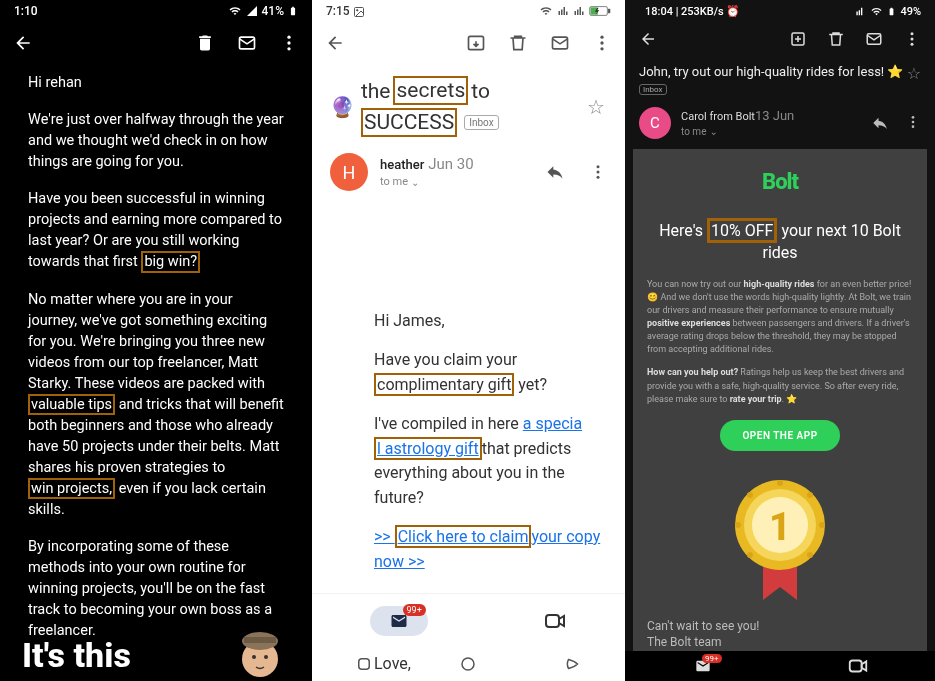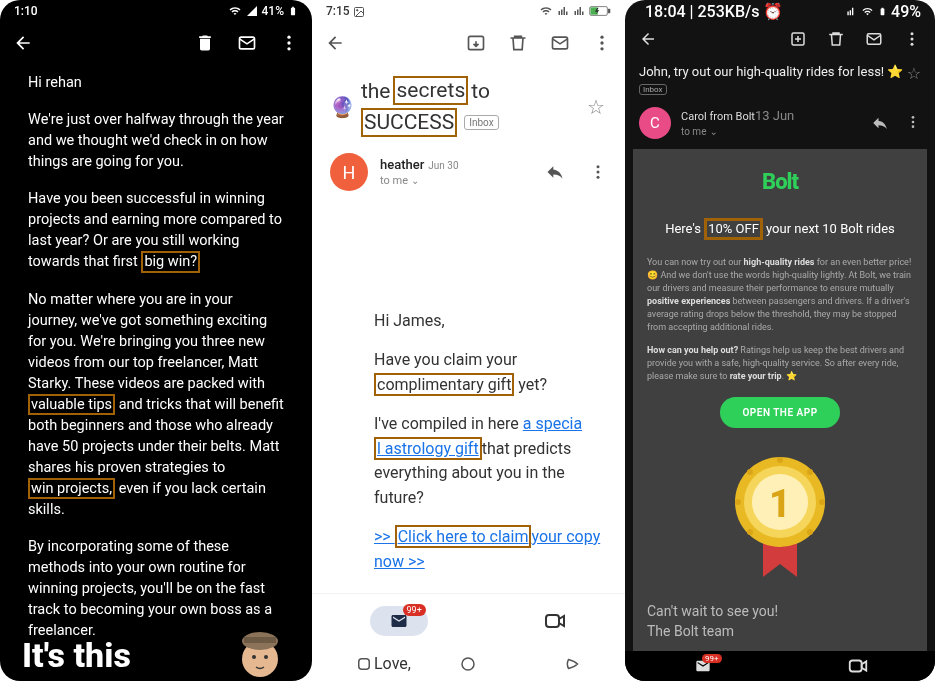--- a/index.html
+++ b/index.html
@@ -1,27 +1,27 @@
 <!DOCTYPE html>
 <html><head>
 <meta charset="utf-8">
 <style>
 * { margin: 0; padding: 0; box-sizing: border-box; font-family: -apple-system, Roboto, Arial, sans-serif; }
 body { display: flex; width: 935px; height: 681px; overflow: hidden; }
-.screen { height: 681px; position: relative; overflow: hidden; border-radius: 20px; }
+.screen { height: 681px; position: relative; overflow: hidden; }
 .s1 { width: 312px; background: #000; color: #fff; }
 .s2 { width: 313px; background: #fff; color: #333; }
 .s3 { width: 310px; background: #121212; color: #fff; }
 
 
 .status { display: flex; justify-content: space-between; align-items: center; padding: 4px 14px; font-size: 12px; font-weight: 500; height: 22px; }
 .status .right { display: flex; align-items: center; gap: 4px; }
 .s1 .status { color: #fff; }
 .s2 .status { color: #333; }
-.s3 .status { color: #fff; font-size: 16px; padding-left: 20px; }
+.s3 .status { color: #fff; font-size: 11px; padding-left: 20px; }
 
 
 .toolbar { display: flex; align-items: center; padding: 10px 12px; gap: 20px; }
 .toolbar .spacer { flex: 1; }
 .toolbar .icon { width: 22px; height: 22px; display: flex; align-items: center; justify-content: center; }
 .s1 .toolbar { color: #fff; }
 .s2 .toolbar { color: #555; }
 .s3 .toolbar { color: #ddd; }
 
 
@@ -35,21 +35,21 @@
 
 .s2 .subject-row { display: flex; align-items: center; padding: 12px 20px 8px 18px; gap: 6px; }
 .s2 .subject { font-size: 21px; color: #333; display: flex; align-items: center; flex-wrap: wrap; gap: 3px; }
 .s2 .inbox-tag { font-size: 10px; border: 1px solid #aaa; color: #777; padding: 1px 4px; border-radius: 3px; margin-left: 4px; }
 .s2 .star { color: #888; font-size: 20px; margin-left: auto; }
 .s2 .sender-row { display: flex; align-items: center; padding: 8px 18px; gap: 12px; }
 .avatar { width: 38px; height: 38px; border-radius: 50%; display: flex; align-items: center; justify-content: center; color: #fff; font-size: 18px; }
 .s2 .avatar { background: #f0603c; }
 .s2 .sender-info { flex: 1; font-size: 13px; line-height: 1.3; }
 .s2 .sender-info .name { font-weight: 500; color: #222; }
-.s2 .sender-info .date { color: #888; font-size: 10px; margin-left: 4px; }
+.s2 .sender-info .date { color: #888; font-size: 15px; margin-left: 4px; }
 .s2 .sender-info .to { color: #888; font-size: 11px; display: flex; align-items: center; gap: 3px; }
 .s2 .msg { padding: 110px 22px 14px 22px; font-size: 16px; color: #333; line-height: 1.55; margin-left: 40px; }
 .s2 .msg p { margin-bottom: 14px; }
 .s2 .link { color: #1a73e8; text-decoration: underline; }
 .s2 .navbar { position: absolute; bottom: 34px; left: 0; right: 0; height: 54px; background: #fff; display: flex; align-items: center; justify-content: space-around; border-top: 1px solid #f2f2f2; }
 .s2 .nav-mail { background: #dde3ee; border-radius: 20px; padding: 6px 18px; position: relative; }
 .s2 .nav-mail .badge { position: absolute; top: -2px; right: 2px; background: #d93025; color: #fff; font-size: 9px; border-radius: 8px; padding: 1px 4px; }
 .s2 .sysnav { position: absolute; bottom: 0; left: 0; right: 0; height: 34px; display: flex; align-items: center; justify-content: space-around; color: #555; }
 
 
@@ -58,26 +58,26 @@
 .s3 .inbox-tag { font-size: 8px; border: 1px solid #666; color: #aaa; padding: 0 3px; border-radius: 3px; }
 .s3 .star { color: #888; font-size: 16px; }
 .s3 .sender-row { display: flex; align-items: center; padding: 4px 14px 10px 14px; gap: 10px; }
 .s3 .avatar { width: 32px; height: 32px; background: #e94b87; font-size: 15px; }
 .s3 .sender-info { flex: 1; font-size: 11px; color: #ddd; line-height: 1.3; }
 .s3 .sender-info .date { color: #888; font-size: 13px; margin-left: 0; }
 .s3 .sender-info .to { color: #888; font-size: 10px; display: flex; align-items: center; gap: 3px; }
 .s3 .actions { display: flex; gap: 16px; color: #bbb; }
 .s3 .card { margin: 0 8px; background: #404040; padding: 20px 14px 10px 14px; }
 .s3 .brand { text-align: center; color: #2fd05a; font-weight: 800; font-size: 22px; letter-spacing: -1px; margin-bottom: 24px; }
-.s3 .headline { text-align: center; font-size: 13px; color: #fff; margin-bottom: 16px; }
+.s3 .headline { text-align: center; font-size: 16px; color: #fff; margin-bottom: 16px; }
 .s3 .fineprint { font-size: 9px; color: #aaa; line-height: 1.45; margin-bottom: 10px; }
 .s3 .fineprint b { color: #ddd; }
 .s3 .cta { display: block; margin: 14px auto; background: #2fd05a; color: #fff; font-size: 10px; font-weight: 600; padding: 10px 22px; border-radius: 20px; border: none; width: fit-content; letter-spacing: 0.5px; }
 .s3 .medal { display: flex; justify-content: center; margin: 10px 0; }
-.s3 .footer-text { font-size: 14px; color: #bbb; margin-top: 20px; line-height: 1.4; }
+.s3 .footer-text { font-size: 12px; color: #bbb; margin-top: 13px; line-height: 1.4; }
 .s3 .sysnav { position: absolute; bottom: 0; left: 0; right: 0; height: 30px; background: #000; display: flex; align-items: center; justify-content: space-around; }
 .s3 .nav-mail-icon { position: relative; }
 .s3 .nav-mail-icon .badge { position: absolute; top: -4px; right: -8px; background: #d93025; color: #fff; font-size: 8px; border-radius: 8px; padding: 0 3px; }
 
 svg { display: block; }
 .chev { font-size: 10px; color: #888; }
 </style>
 </head>
 <body>
 

